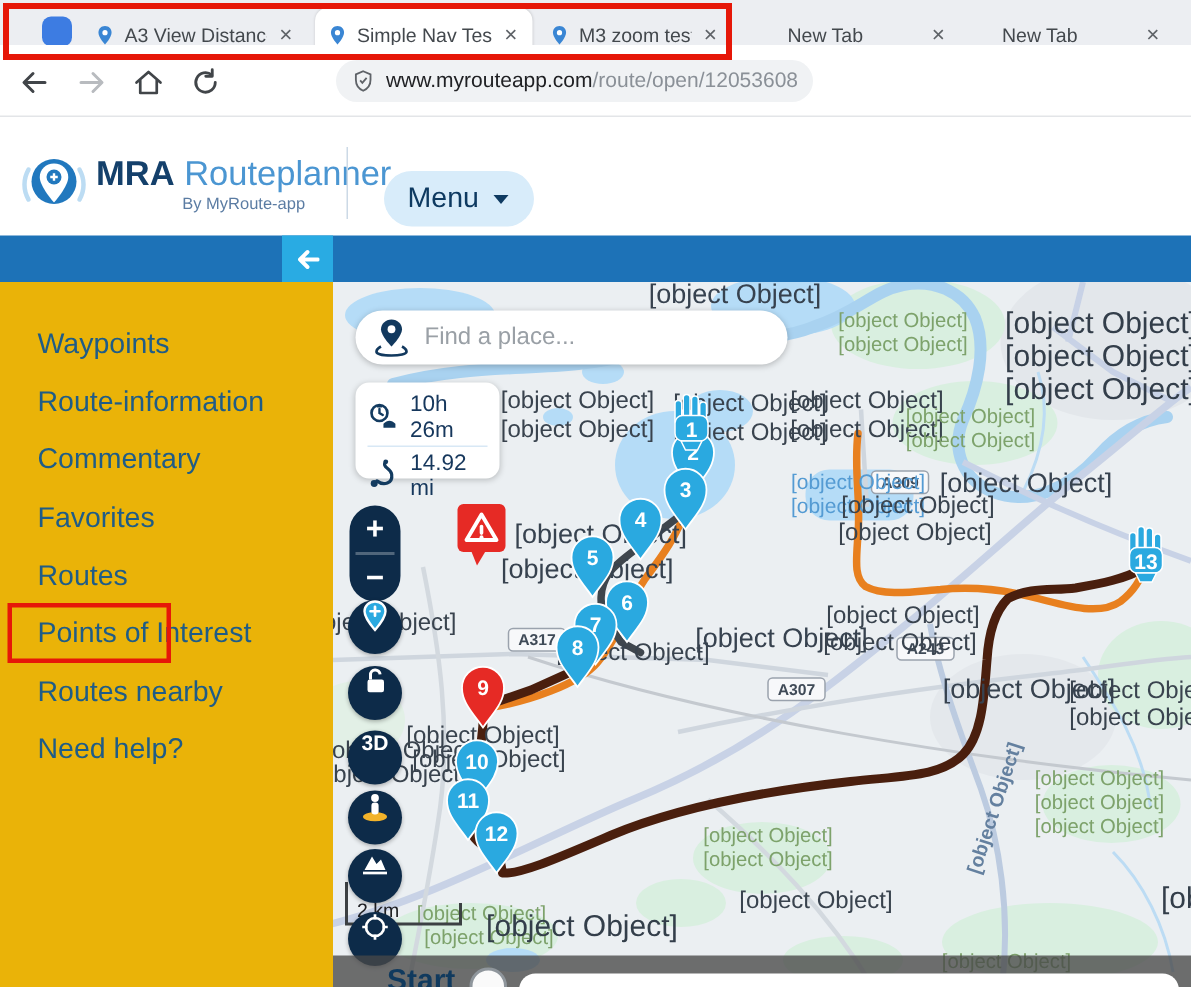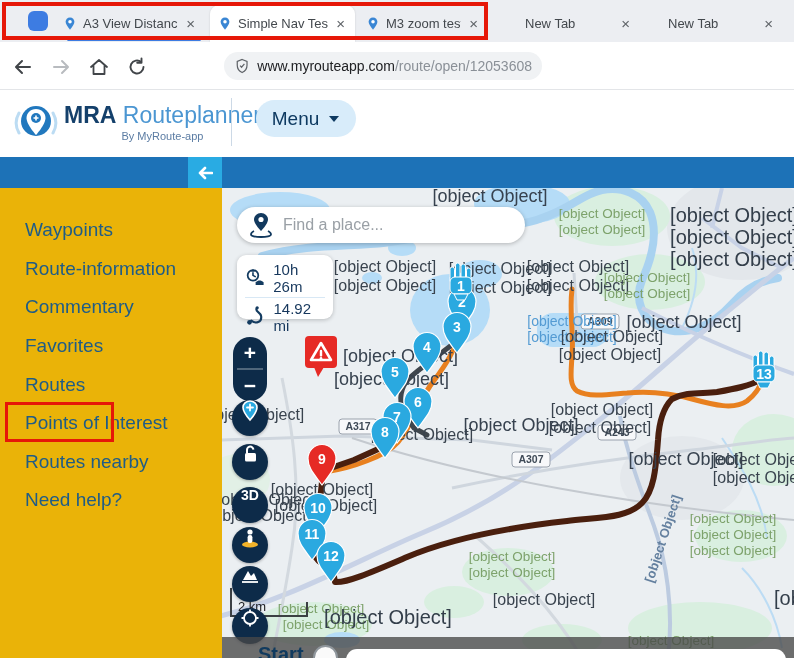--- a/index.html
+++ b/index.html
@@ -19,35 +19,35 @@
   .tab3 { left:358px; width:130px; }
   .tab4 { left:505px; width:135px; }
   .tab5 { left:648px; width:135px; }
   .group-underline { position:absolute; left:67px; top:38px; width:134px; height:3px; border-radius:2px; background:#3d7ce2; }
   .fav { flex:0 0 14px; }
   .anno { position:absolute; border-style:solid; pointer-events:none; z-index:90; }
   .anno-tabs { left:2px; top:2px; width:486px; height:38px; border-width:4px; }
   .anno-routes { left:5px; top:214px; width:109px; height:40px; border-width:3px; }
 
   
-  .toolbar { position:absolute; left:0; top:42px; width:794px; height:48px; background:#fff; border-bottom:1px solid #e3e5e8;text-align:center; }
+  .toolbar { position:absolute; left:0; top:30px; width:794px; height:48px; background:#fff; border-bottom:1px solid #e3e5e8;text-align:center; }
   .navbtn { position:absolute; top:14px; width:22px; height:22px; }
   .urlbar { position:absolute; left:224px; top:10px; width:318px; height:28px; border-radius:14px; background:#f0f2f4; display:flex; align-items:center; padding:0 10px; gap:7px; }
   .urlbar .host { color:#202124; font-size:14px; }
   .urlbar .path { color:#8a9097; font-size:14px; }
 
   
   .appheader { position:absolute; left:0; top:90px; width:794px; height:67px; background:#fff; }
   .brand { position:absolute; left:64px; top:12px; }
   .brand .line1 { font-size:23px; }
   .brand .mra { font-weight:800; color:#14406b; }
   .brand .product { color:#4b96d2; }
   .brand .tagline { font-size:11px; color:#5b7ca3; margin-top:1px;text-align:center; }
   .hdr-divider { position:absolute; left:231px; top:8px; width:1px; height:48px; background:#ccd9e6; }
-  .menu-btn { position:absolute; left:256px; top:10px; width:100px; height:37px; border-radius:19px; background:#d8ecfa; display:flex; align-items:center; justify-content:center; gap:9px; color:#0e3a61; font-size:19px; }
+  .menu-btn { position:absolute; left:256px; top:24px; width:100px; height:37px; border-radius:19px; background:#d8ecfa; display:flex; align-items:center; justify-content:center; gap:9px; color:#0e3a61; font-size:19px; }
 
   
   .bluebar { position:absolute; left:0; top:157px; width:794px; height:31px; background:#1d72b7; }
   .collapse-btn { position:absolute; left:188px; top:0; width:34px; height:31px; background:#29abe3; display:flex; align-items:center; justify-content:center; }
 
   
   .content { position:absolute; left:0; top:188px; width:794px; height:470px; }
   .sidebar { position:absolute; left:0; top:0; width:222px; height:470px; background:#eab308; }
   .sidebar ul { list-style:none; padding-top:23px; }
   .sidebar li { height:38.6px; display:flex; align-items:center; padding-left:25px; font-size:19px; color:#1f5c87; }

